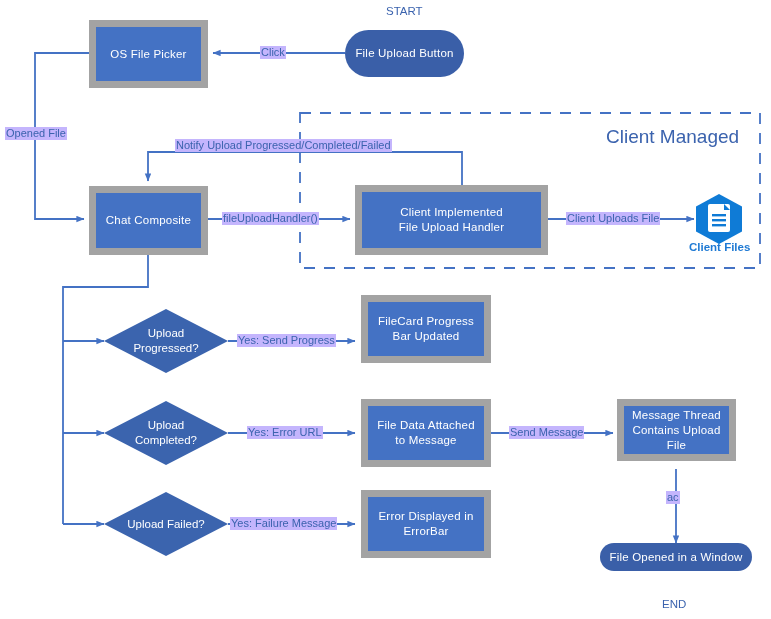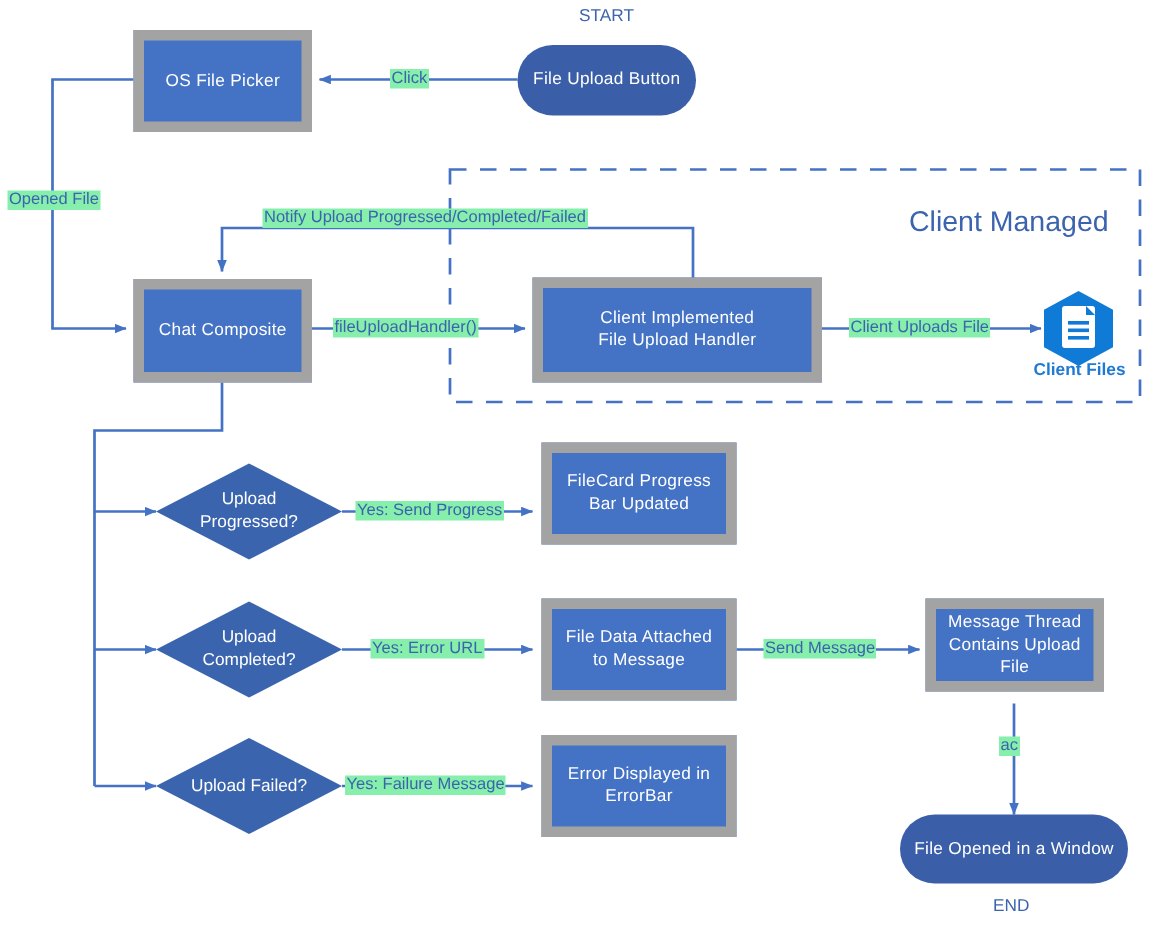--- a/index.html
+++ b/index.html
@@ -43,37 +43,36 @@
   .oval {
     background: #3a5fa8;
     border-radius: 24px;
   }
   .edge-label {
     position: absolute;
     color: #3b63ae;
     font-size: 11px;
     line-height: 13px;
     white-space: nowrap;
-    background: #86efac;
+    background: #c4b5fd;
     padding: 0 1px;
   }
   .plain-label {
     position: absolute;
     color: #3b63ae;
     font-size: 11.5px;
     line-height: 14px;
     white-space: nowrap;
   }
   .group-title {
     position: absolute;
     color: #3b63ae;
     font-size: 19px;
     line-height: 22px;
     white-space: nowrap;
-    margin-top: 12px;
   }
   .diamond-text {
     position: absolute;
     color: #ffffff;
     font-size: 11.5px;
     line-height: 15px;
     text-align: center;
     white-space: pre-line;
     pointer-events: none;
   }
@@ -187,21 +186,21 @@
   <div class="node rect" style="left:361px; top:490px; width:130px; height:68px; white-space:pre-line;">
     <span>Error Displayed in
 ErrorBar</span>
   </div>
 
   <div class="node rect" style="left:617px; top:399px; width:119px; height:62px; white-space:pre-line;">
     <span>Message Thread
 Contains Upload File</span>
   </div>
 
-  <div class="node oval" style="left:600px; top:543px; width:152px; height:46px;">
+  <div class="node oval" style="left:600px; top:543px; width:152px; height:28px;">
     <span>File Opened in a Window</span>
   </div>
 
   <div class="plain-label" style="left:662px; top:597px;">END</div>
 
   <div class="edge-label" style="left:260px; top:46px;">Click</div>
 
   <div class="edge-label" style="left:5px; top:127px;">Opened File</div>
 
   <div class="edge-label" style="left:175px; top:139px;">Notify Upload Progressed/Completed/Failed</div>

